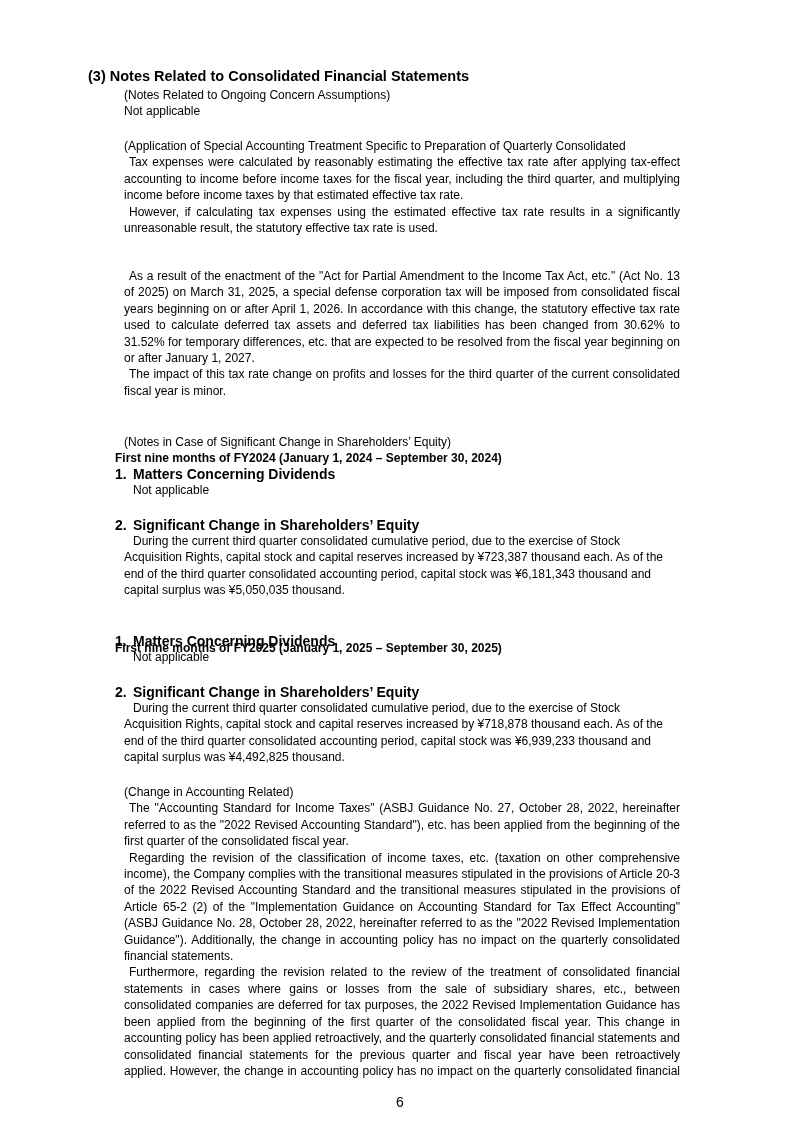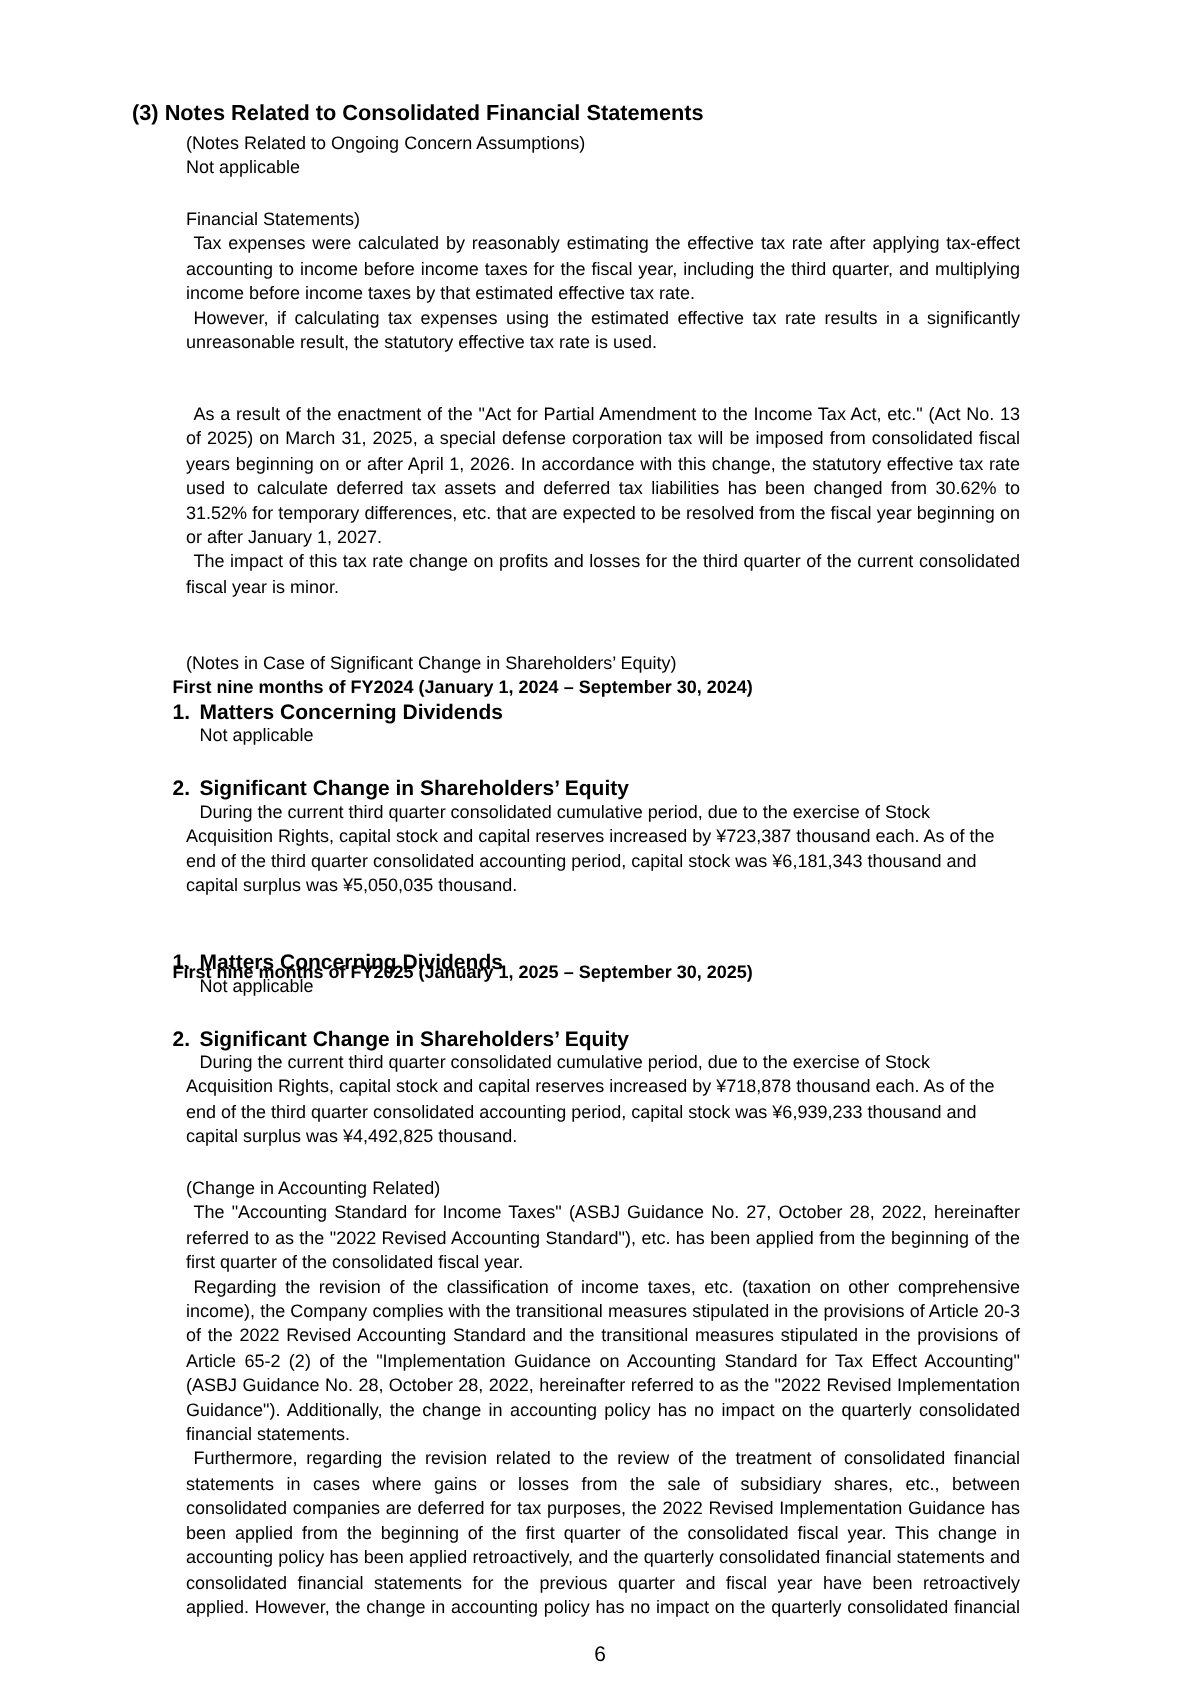--- a/index.html
+++ b/index.html
@@ -26,21 +26,21 @@
 <div class="page">
 
   <div class="h3">(3) Notes Related to Consolidated Financial Statements</div>
 
   <div class="blk" style="top:87px;">
     <p class="nowrap">(Notes Related to Ongoing Concern Assumptions)</p>
     <p class="nowrap">Not applicable</p>
   </div>
 
   <div class="blk" style="top:138px;">
-    <p class="nowrap">Financial Statements)</p>
+    <p class="nowrap">(Application of Special Accounting Treatment Specific to Preparation of Quarterly Consolidated</p>
     <p class="just ind">Tax expenses were calculated by reasonably estimating the effective tax rate after applying tax-effect accounting to income before income taxes for the fiscal year, including the third quarter, and multiplying income before income taxes by that estimated effective tax rate.</p>
     <p class="just ind">However, if calculating tax expenses using the estimated effective tax rate results in a significantly unreasonable result, the statutory effective tax rate is used.</p>
   </div>
 
   <div class="blk" style="top:268px;">
     <p class="just ind">As a result of the enactment of the "Act for Partial Amendment to the Income Tax Act, etc." (Act No. 13 of 2025) on March 31, 2025, a special defense corporation tax will be imposed from consolidated fiscal years beginning on or after April 1, 2026. In accordance with this change, the statutory effective tax rate used to calculate deferred tax assets and deferred tax liabilities has been changed from 30.62% to 31.52% for temporary differences, etc. that are expected to be resolved from the fiscal year beginning on or after January 1, 2027.</p>
     <p class="just ind">The impact of this tax rate change on profits and losses for the third quarter of the current consolidated fiscal year is minor.</p>
   </div>
 
   <div class="blk" style="top:434px;">

